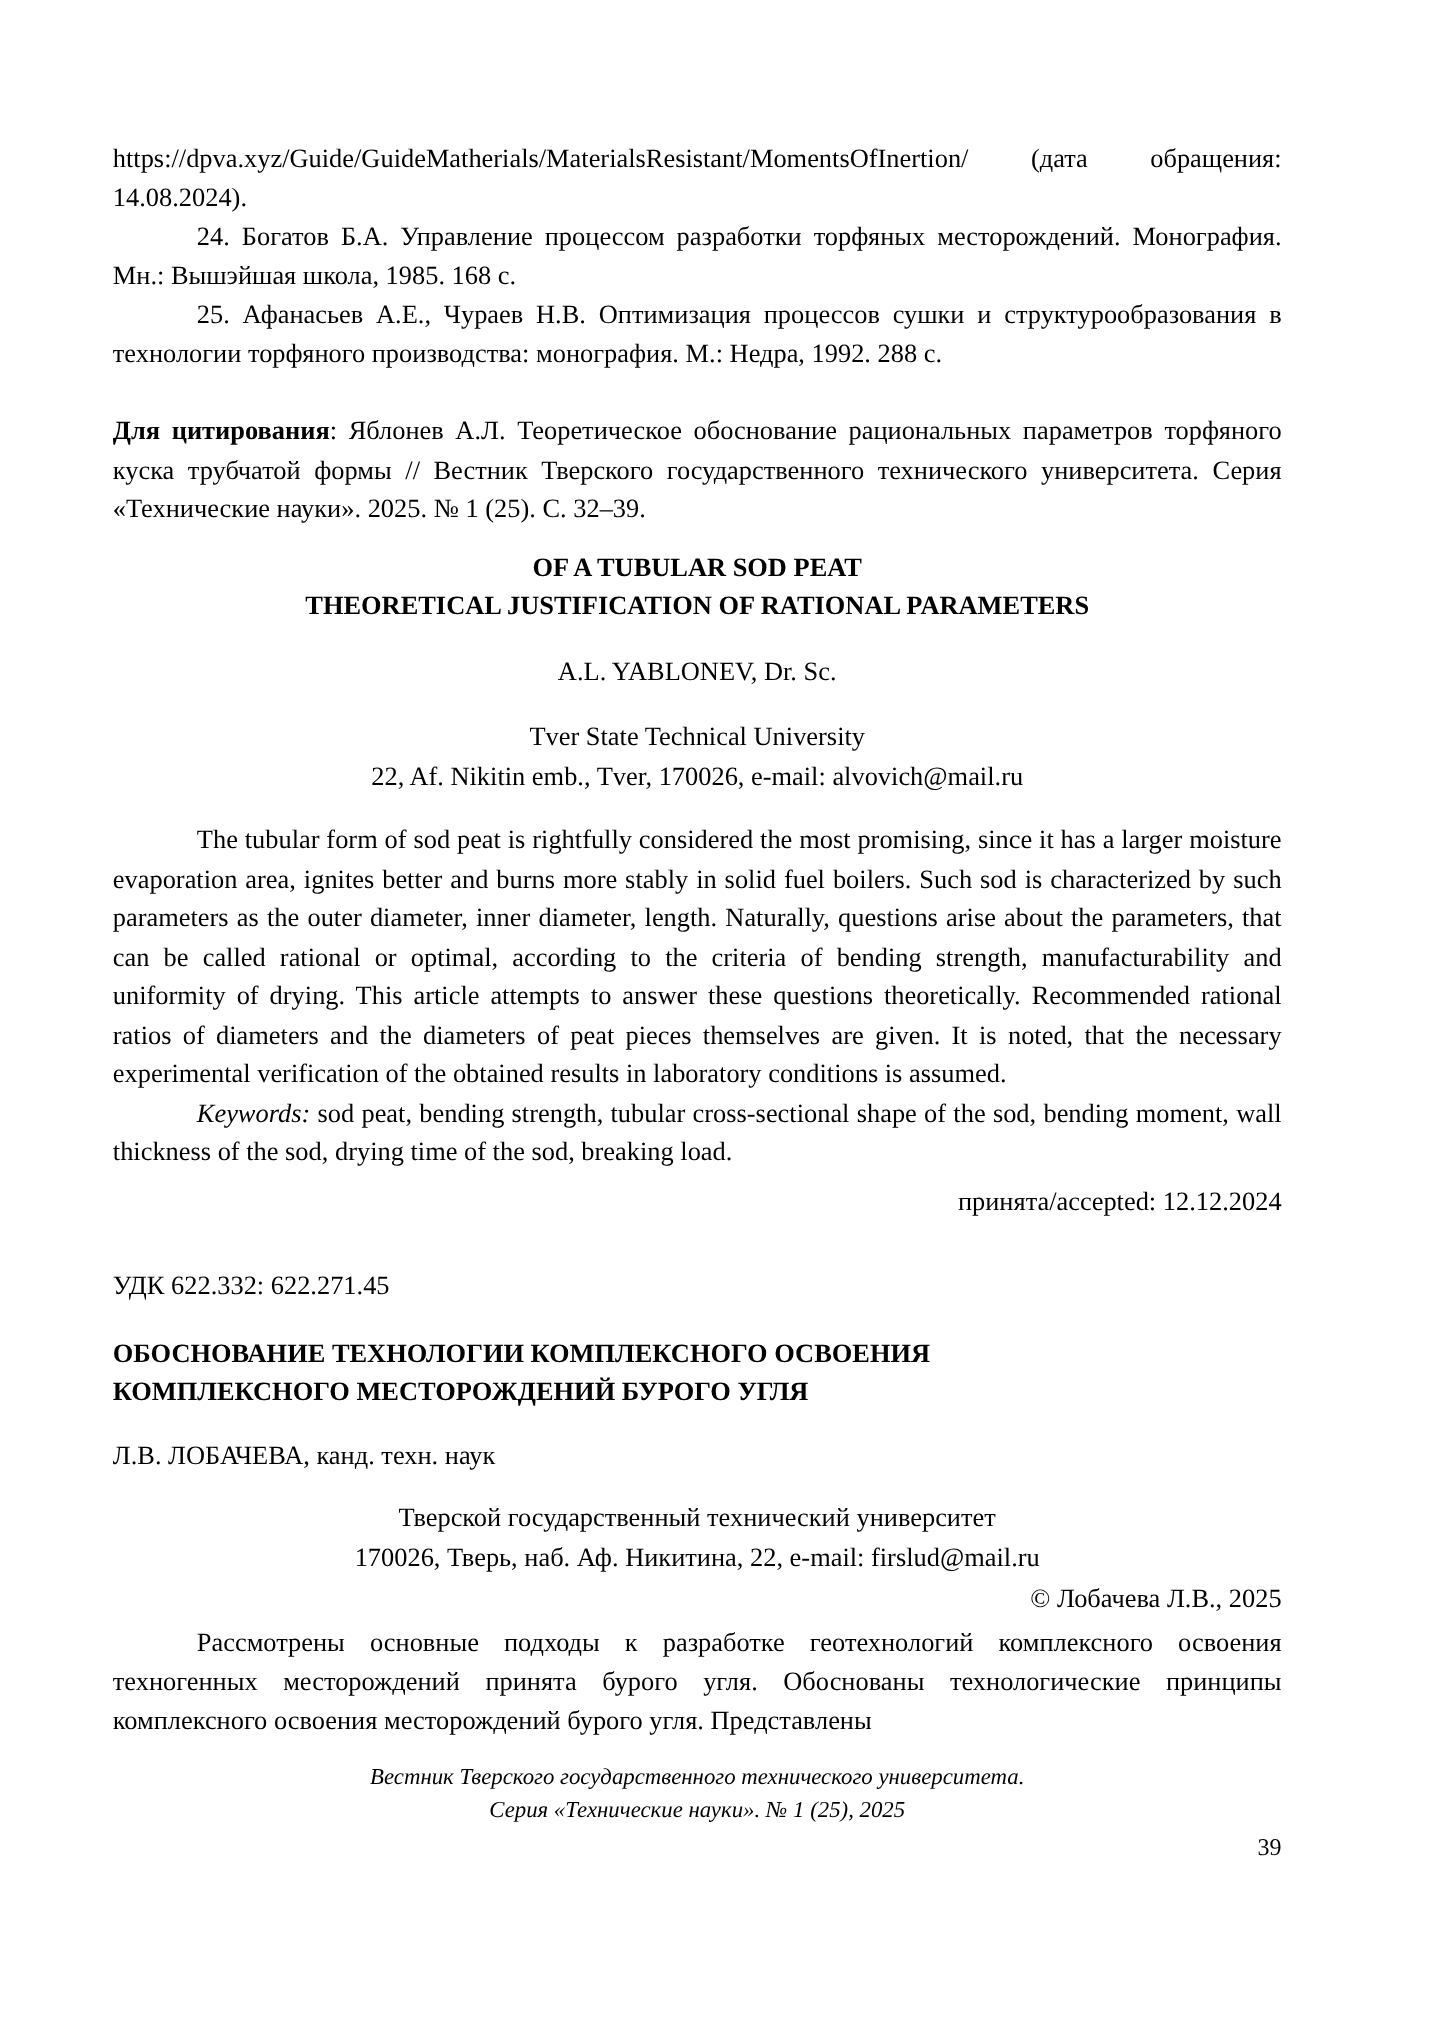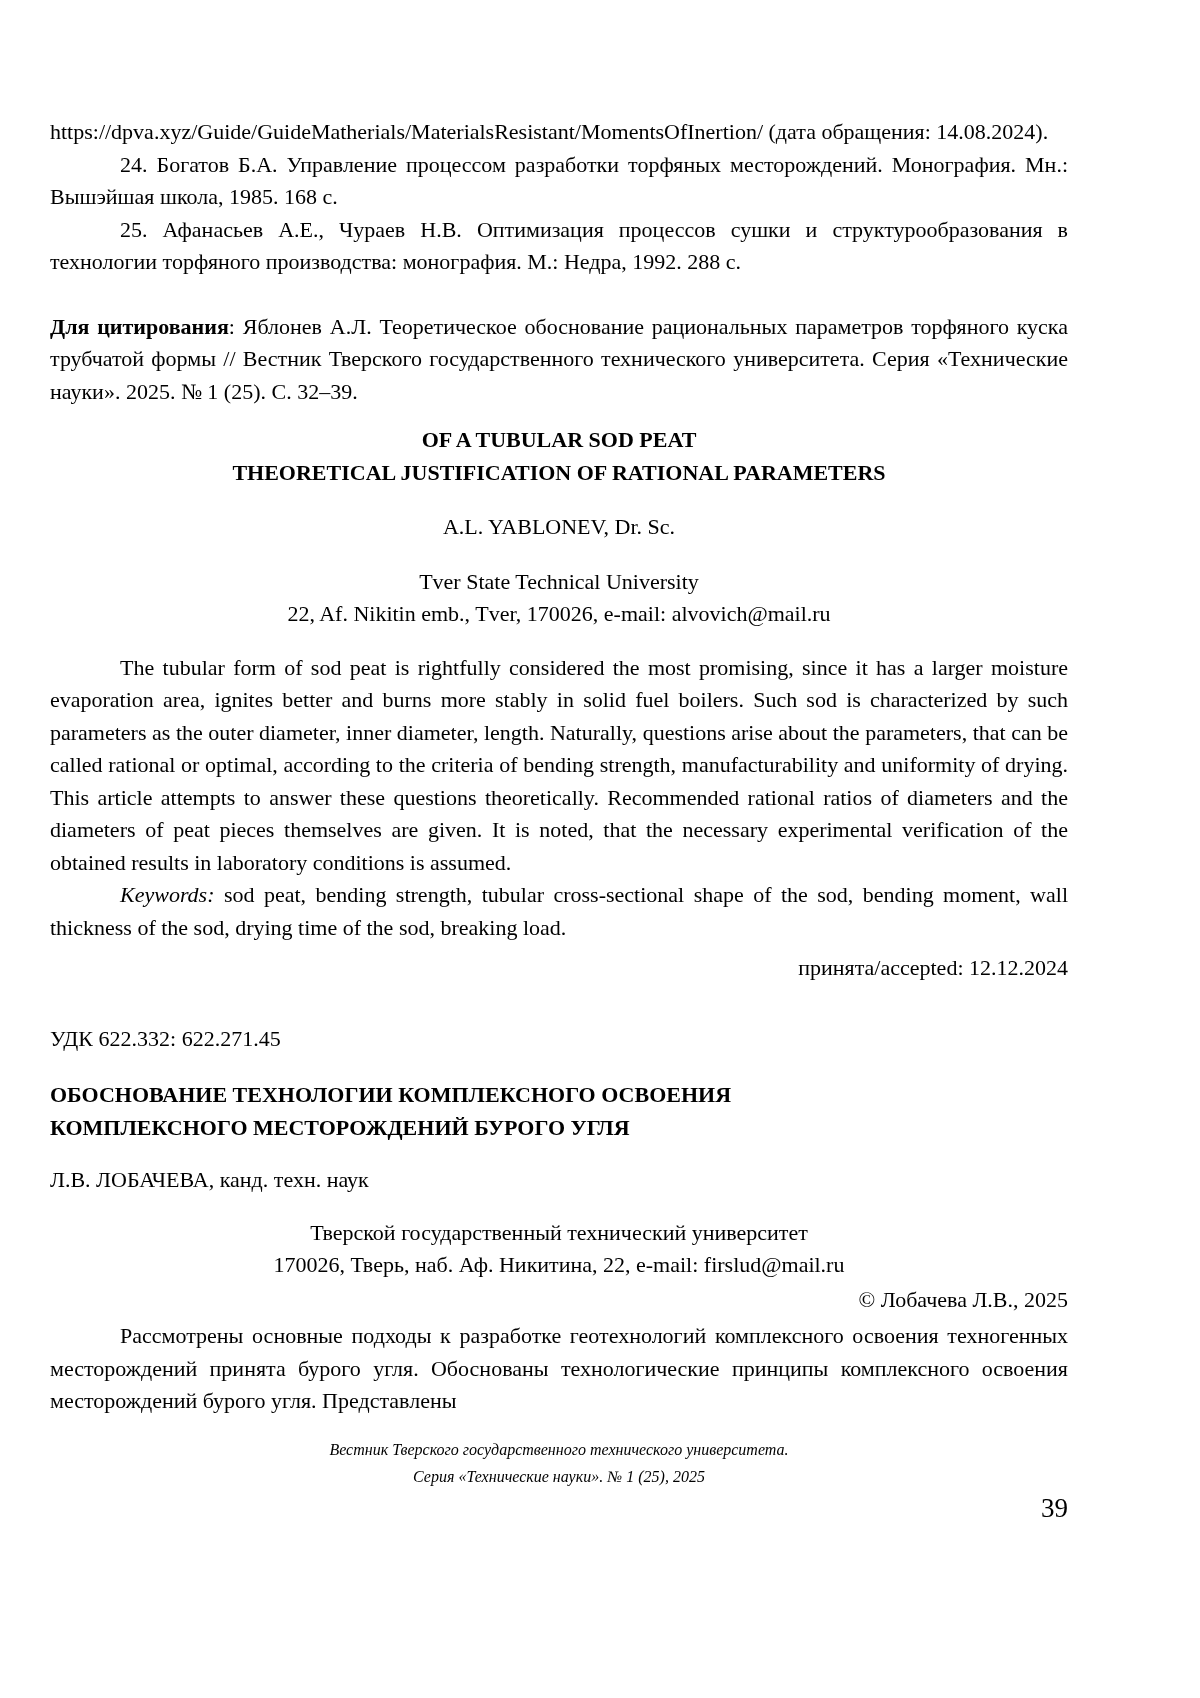--- a/index.html
+++ b/index.html
@@ -10,21 +10,21 @@
   .page {
     position: relative;
     width: 1200px;
     height: 1698px;
     box-sizing: border-box;
     background: #ffffff;
     color: #000000;
     font-family: "Liberation Serif", "DejaVu Serif", serif;
     font-size: 22px;
     line-height: 32.5px;
-    padding: 116px 132px 0 50px;
+    padding: 116px 132px 0 94px;
     overflow: hidden;
   }
   p, div.line {
     margin: 0;
     padding: 0;
   }
   .just   { text-align: justify; }
   .indent { text-indent: 70px; }
   .bold   { font-weight: bold; }
   .italic { font-style: italic; }
@@ -35,22 +35,22 @@
   .affil-en   { margin-top: 22px; text-align: center; }
   .abstract-en{ margin-top: 21px; }
   .received   { margin-top: 8px;  text-align: right; }
   .udc        { margin-top: 38px; text-align: left; }
   .title-ru   { margin-top: 24px; font-weight: bold; }
   .author-ru  { margin-top: 20px; text-align: left; }
   .affil-ru   { margin-top: 20px; text-align: center; }
   .copyright  { margin-top: 2px;  text-align: right; }
   .abstract-ru{ margin-top: 4px; }
   .footer     { margin-top: 18px; text-align: center; font-style: italic;
-                font-size: 16px; line-height: 27px; }
-  .page-num   { margin-top: 2px; text-align: right; font-size: 27px; line-height: 32px; }
+                font-size: 19px; line-height: 27px; }
+  .page-num   { margin-top: 2px; text-align: right; font-size: 20px; line-height: 32px; }
 </style>
 </head>
 <body>
 
 <div class="page">
 
   <section>
     <p class="just">https://dpva.xyz/Guide/GuideMatherials/MaterialsResistant/MomentsOfInertion/ (дата обращения: 14.08.2024).</p>
     <p class="just indent">24. Богатов Б.А. Управление процессом разработки торфяных месторождений. Монография. Мн.: Вышэйшая школа, 1985. 168 с.</p>
     <p class="just indent">25. Афанасьев А.Е., Чураев Н.В. Оптимизация процессов сушки и структурообразования в технологии торфяного производства: монография. М.: Недра, 1992. 288 с.</p>

